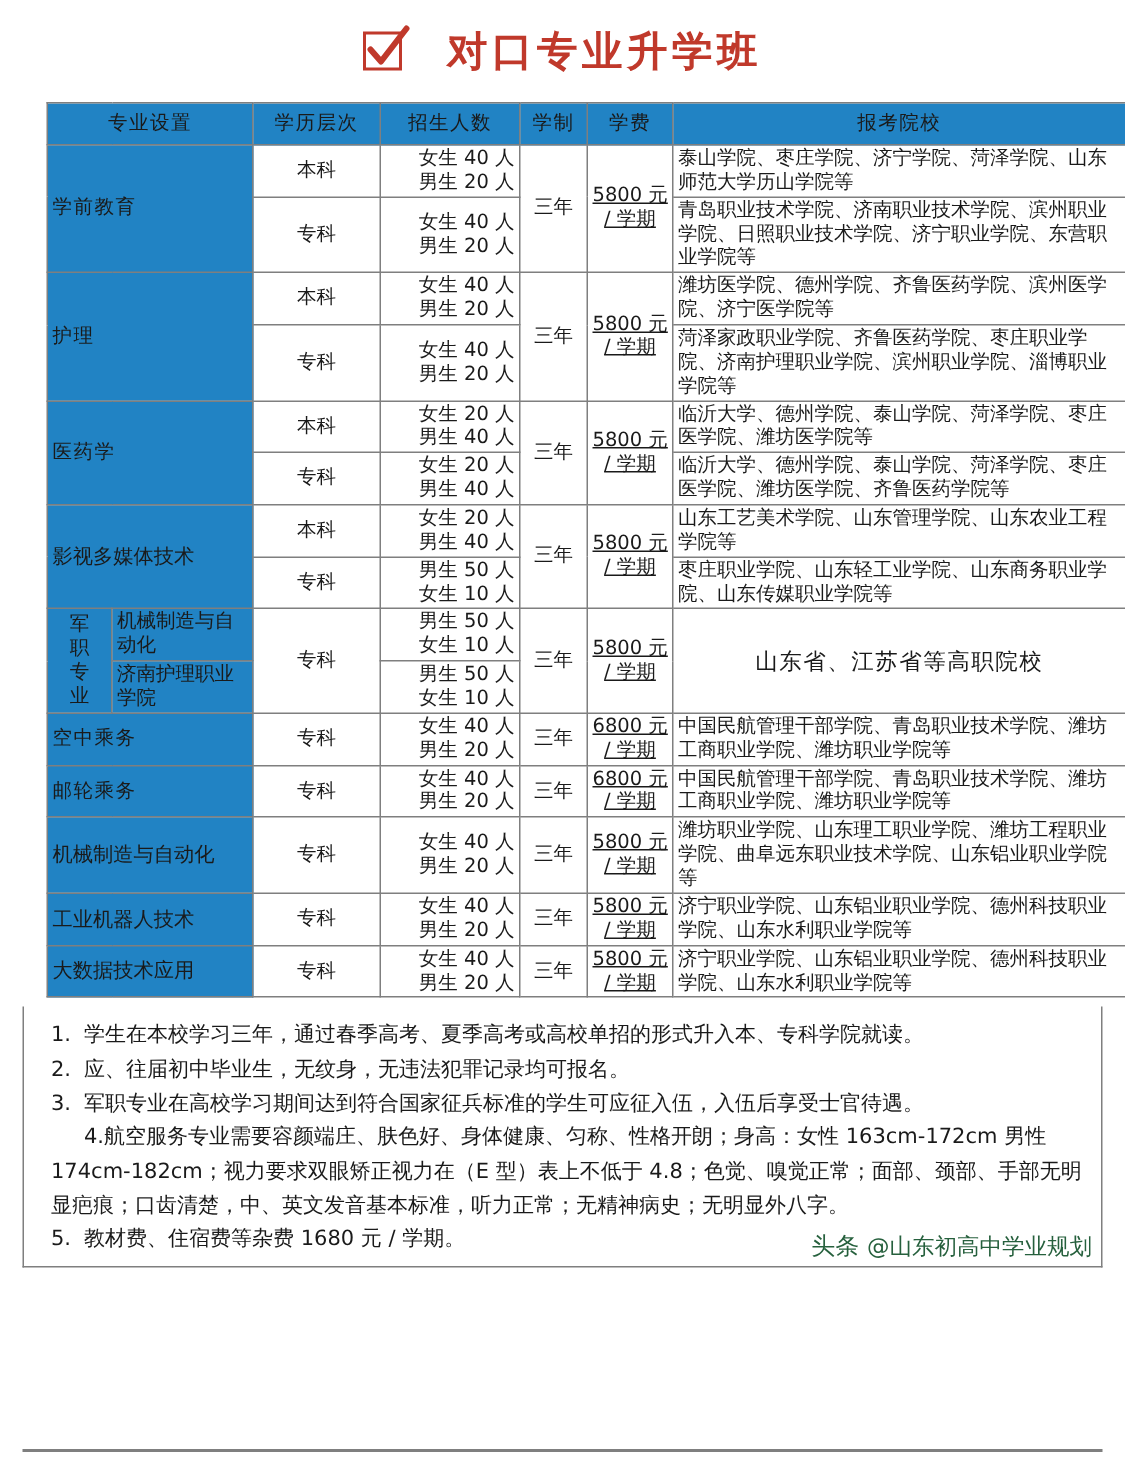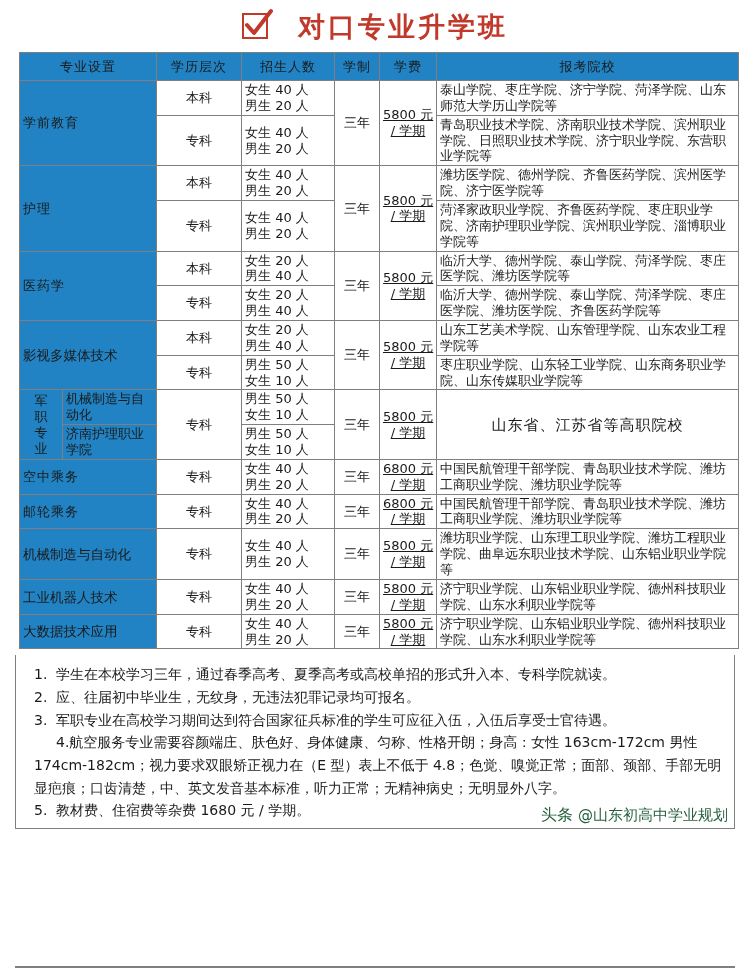--- a/index.html
+++ b/index.html
@@ -6,21 +6,21 @@
   body{
     width:750px;height:972px;
     background:#ffffff;
     font-family:"DejaVu Sans","Liberation Sans",sans-serif;
     overflow:hidden;
   }
   .page{position:relative;width:750px;height:972px;box-sizing:border-box;}
 
   
   .title-bar{
-    height:52px;
+    height:68px;
     display:flex;align-items:center;justify-content:center;
     gap:30px;
   }
   .check-box{
     width:26px;height:26px;
     border:2px solid #c0392b;
     position:relative;
     box-sizing:border-box;
     flex:0 0 auto;
   }
@@ -29,21 +29,21 @@
     color:#c0392b;
     font-size:27px;
     font-weight:bold;
     letter-spacing:3px;
     line-height:1;
     white-space:nowrap;
   }
 
   
   .tbl-wrap{
-    margin:0 19px;
+    margin:0 31px;
     width:720px;
     box-sizing:border-box;
   }
   table.main{
     border-collapse:collapse;
     width:720px;
     table-layout:fixed;
     border:1px solid #7f7f7f;
   }
   table.main td,table.main th{
@@ -76,21 +76,21 @@
   .vert{
     background:#2183c4;
     color:#eaf4fb;
     font-size:14px;
     text-align:center;
     line-height:1.15;
     padding:2px 0;
   }
   .vert span{display:block;}
   .lvl{text-align:center;font-size:14px;white-space:nowrap;}
-  .num{text-align:left;font-size:13.5px;white-space:nowrap;padding-left:5px;}
+  .num{text-align:right;font-size:13.5px;white-space:nowrap;padding-left:5px;}
   .num span{display:block;}
   .yr{text-align:center;font-size:14px;white-space:nowrap;}
   .fee{text-align:center;font-size:13.5px;white-space:nowrap;line-height:1.2;}
   .fee span{display:block;text-decoration:underline;}
   .sch{text-align:left;font-size:13.2px;line-height:1.30;padding:2px 4px;}
   .sch.ctr{text-align:center;font-size:15px;letter-spacing:1px;}
 
   
   .notes{
     margin:6px 15px 0 15px;

